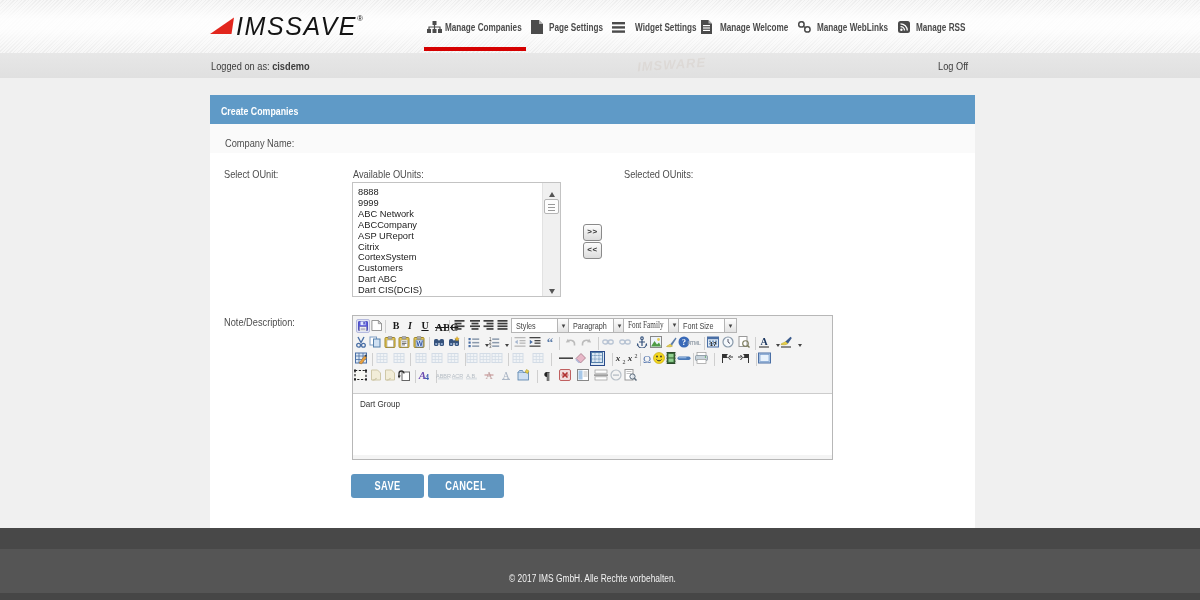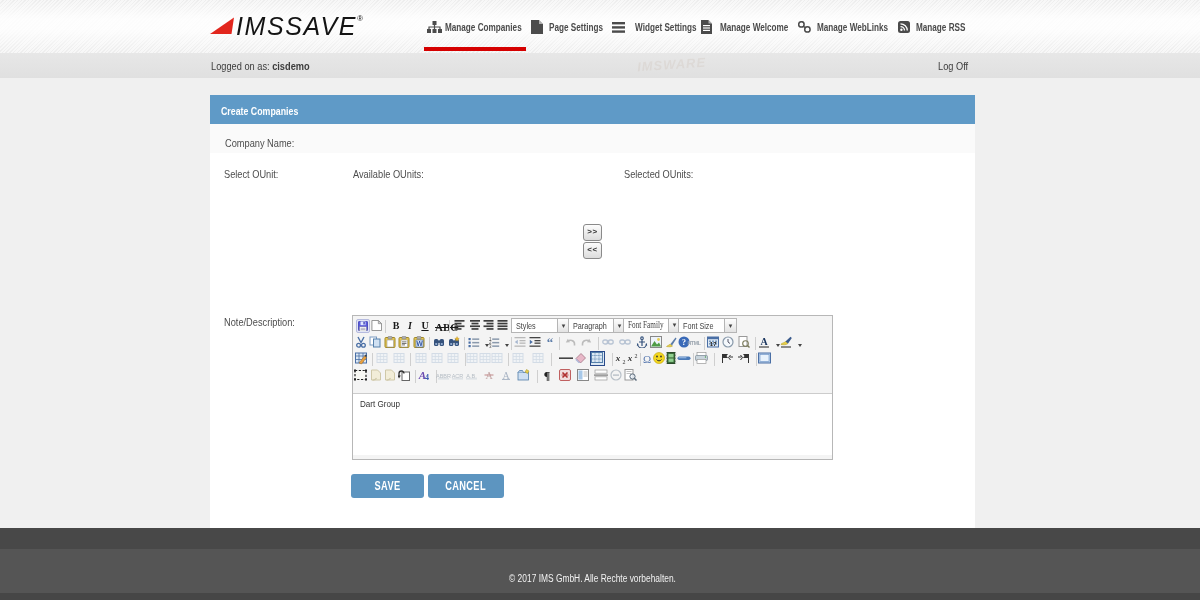--- a/index.html
+++ b/index.html
@@ -119,20 +119,41 @@
     <div class="abs" id="bluebar">
         <span>Create Companies</span>
       </div>
     <div class="abs" id="comprow"></div>
     <div class="abs flabel" style="left:15px;top:42px;">Company Name:</div>
 
     <div class="abs flabel" style="left:14px;top:73px;">Select OUnit:</div>
     <div class="abs flabel" style="left:143px;top:73px;">Available OUnits:</div>
     <div class="abs flabel" style="left:414px;top:73px;">Selected OUnits:</div>
 
+    <div class="abs listbox" style="left:142px;top:87px;">
+      <div class="lb-items">8888
+9999
+ABC Network
+ABCCompany
+ASP UReport
+Citrix
+CortexSystem
+Customers
+Dart ABC
+Dart CIS(DCIS)</div>
+      <div class="sbar">
+        <div class="sbtn" style="top:0;"><span class="tri" style="margin-top:5px;border-left:3.5px solid transparent;border-right:3.5px solid transparent;border-bottom:5px solid #555;"></span></div>
+        <div style="position:absolute;left:1px;top:16px;width:15px;height:15px;background:#fdfdfd;border:1px solid #b5b5b5;border-radius:2px;box-sizing:border-box;">
+          <div style="margin:4px 3px 0;border-top:1px solid #999;"></div>
+          <div style="margin:2px 3px 0;border-top:1px solid #999;"></div>
+          <div style="margin:2px 3px 0;border-top:1px solid #999;"></div>
+        </div>
+        <div class="sbtn" style="bottom:0;"><span class="tri" style="margin-top:6px;border-left:3.5px solid transparent;border-right:3.5px solid transparent;border-top:5px solid #555;"></span></div>
+      </div>
+    </div>
 
     <div class="abs mvbtn" style="left:373px;top:129px;">&gt;&gt;</div>
     <div class="abs mvbtn" style="left:373px;top:147px;">&lt;&lt;</div>
 
 
     <div class="abs flabel" style="left:14px;top:221px;">Note/Description:</div>
 
     <div class="abs" id="editor">
       <div class="tbrow" id="tb1" style="top:3px;height:15px;">
           <span class="tic" style="left:3px;top:0px;background:#e3e6f5;border:1px solid #b5bade;border-radius:2px;width:12px;height:12px;line-height:11px;"><svg width="10" height="10" viewBox="0 0 12 12">

